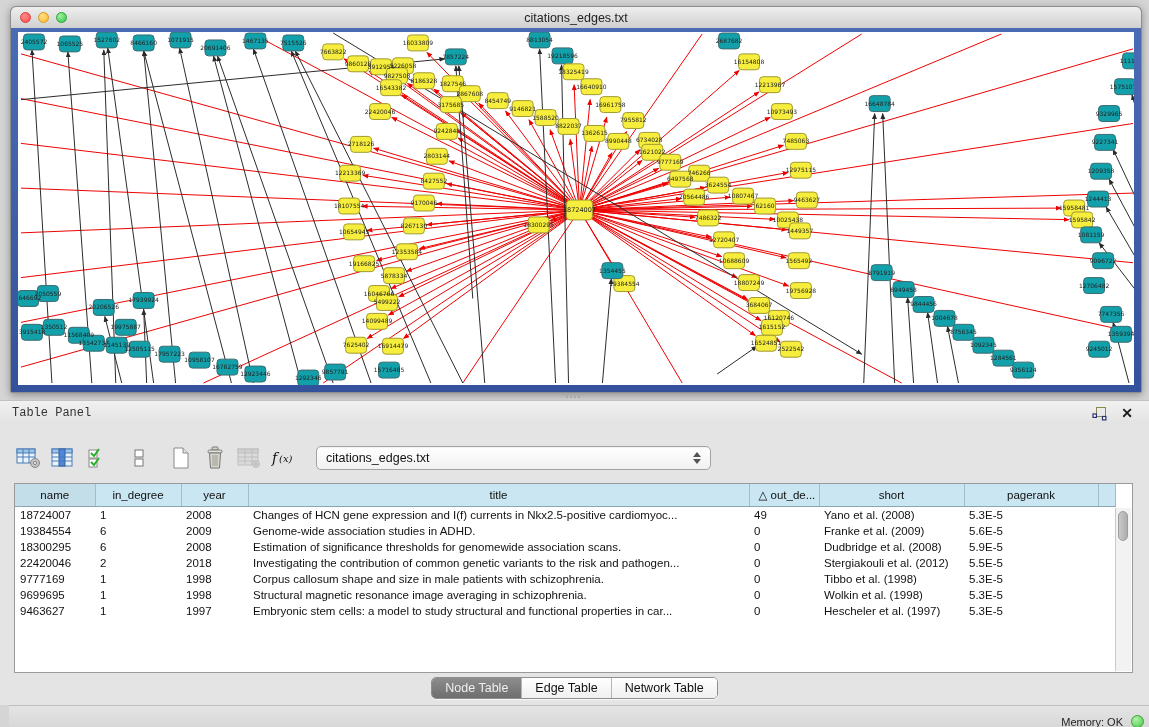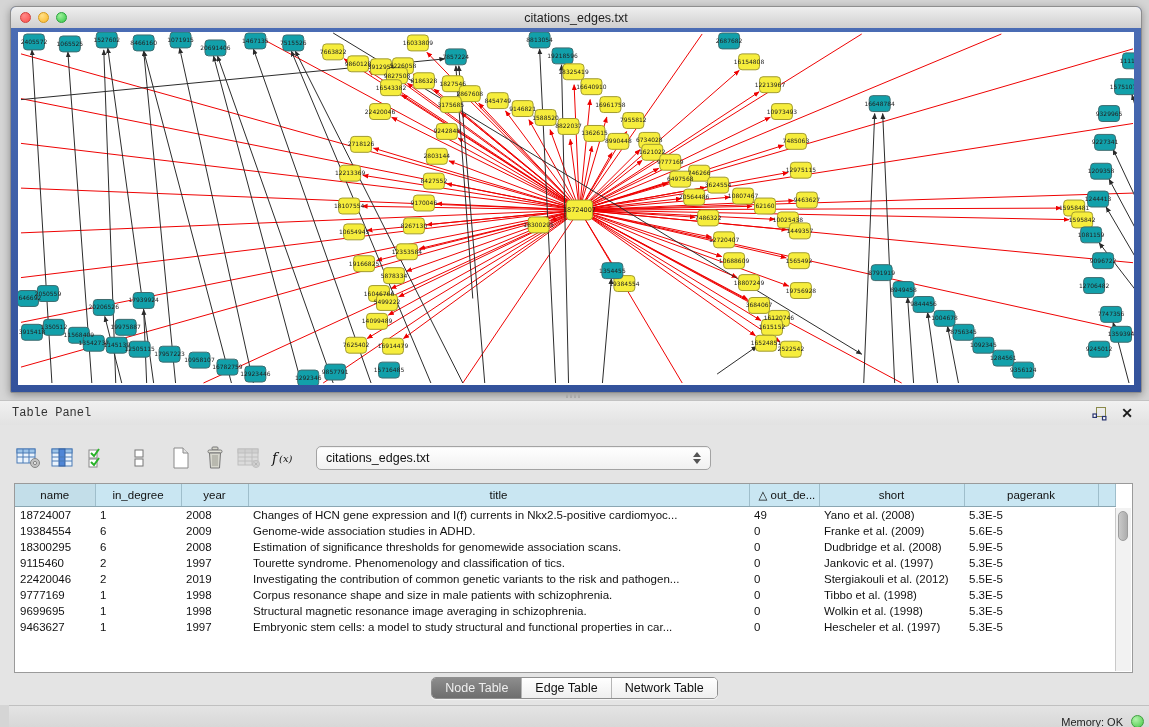--- a/index.html
+++ b/index.html
@@ -597,44 +597,34 @@
             <td>18300295</td>
             <td>6</td>
             <td>2008</td>
             <td>Estimation of significance thresholds for genomewide association scans.</td>
             <td>0</td>
             <td>Dudbridge et al. (2008)</td>
             <td>5.9E-5</td>
             <td></td>
           </tr>
           <tr>
-            <td>9115460</td>
-            <td>2</td>
-            <td>1997</td>
-            <td>Tourette syndrome. Phenomenology and classification of tics.</td>
-            <td>0</td>
-            <td>Jankovic et al. (1997)</td>
-            <td>5.3E-5</td>
-            <td></td>
-          </tr>
-          <tr>
             <td>22420046</td>
             <td>2</td>
-            <td>2019</td>
+            <td>2018</td>
             <td>Investigating the contribution of common genetic variants to the risk and pathogen...</td>
             <td>0</td>
             <td>Stergiakouli et al. (2012)</td>
             <td>5.5E-5</td>
             <td></td>
           </tr>
           <tr>
             <td>9777169</td>
             <td>1</td>
             <td>1998</td>
-            <td>Corpus resonance shape and size in male patients with schizophrenia.</td>
+            <td>Corpus callosum shape and size in male patients with schizophrenia.</td>
             <td>0</td>
             <td>Tibbo et al. (1998)</td>
             <td>5.3E-5</td>
             <td></td>
           </tr>
           <tr>
             <td>9699695</td>
             <td>1</td>
             <td>1998</td>
             <td>Structural magnetic resonance image averaging in schizophrenia.</td>

